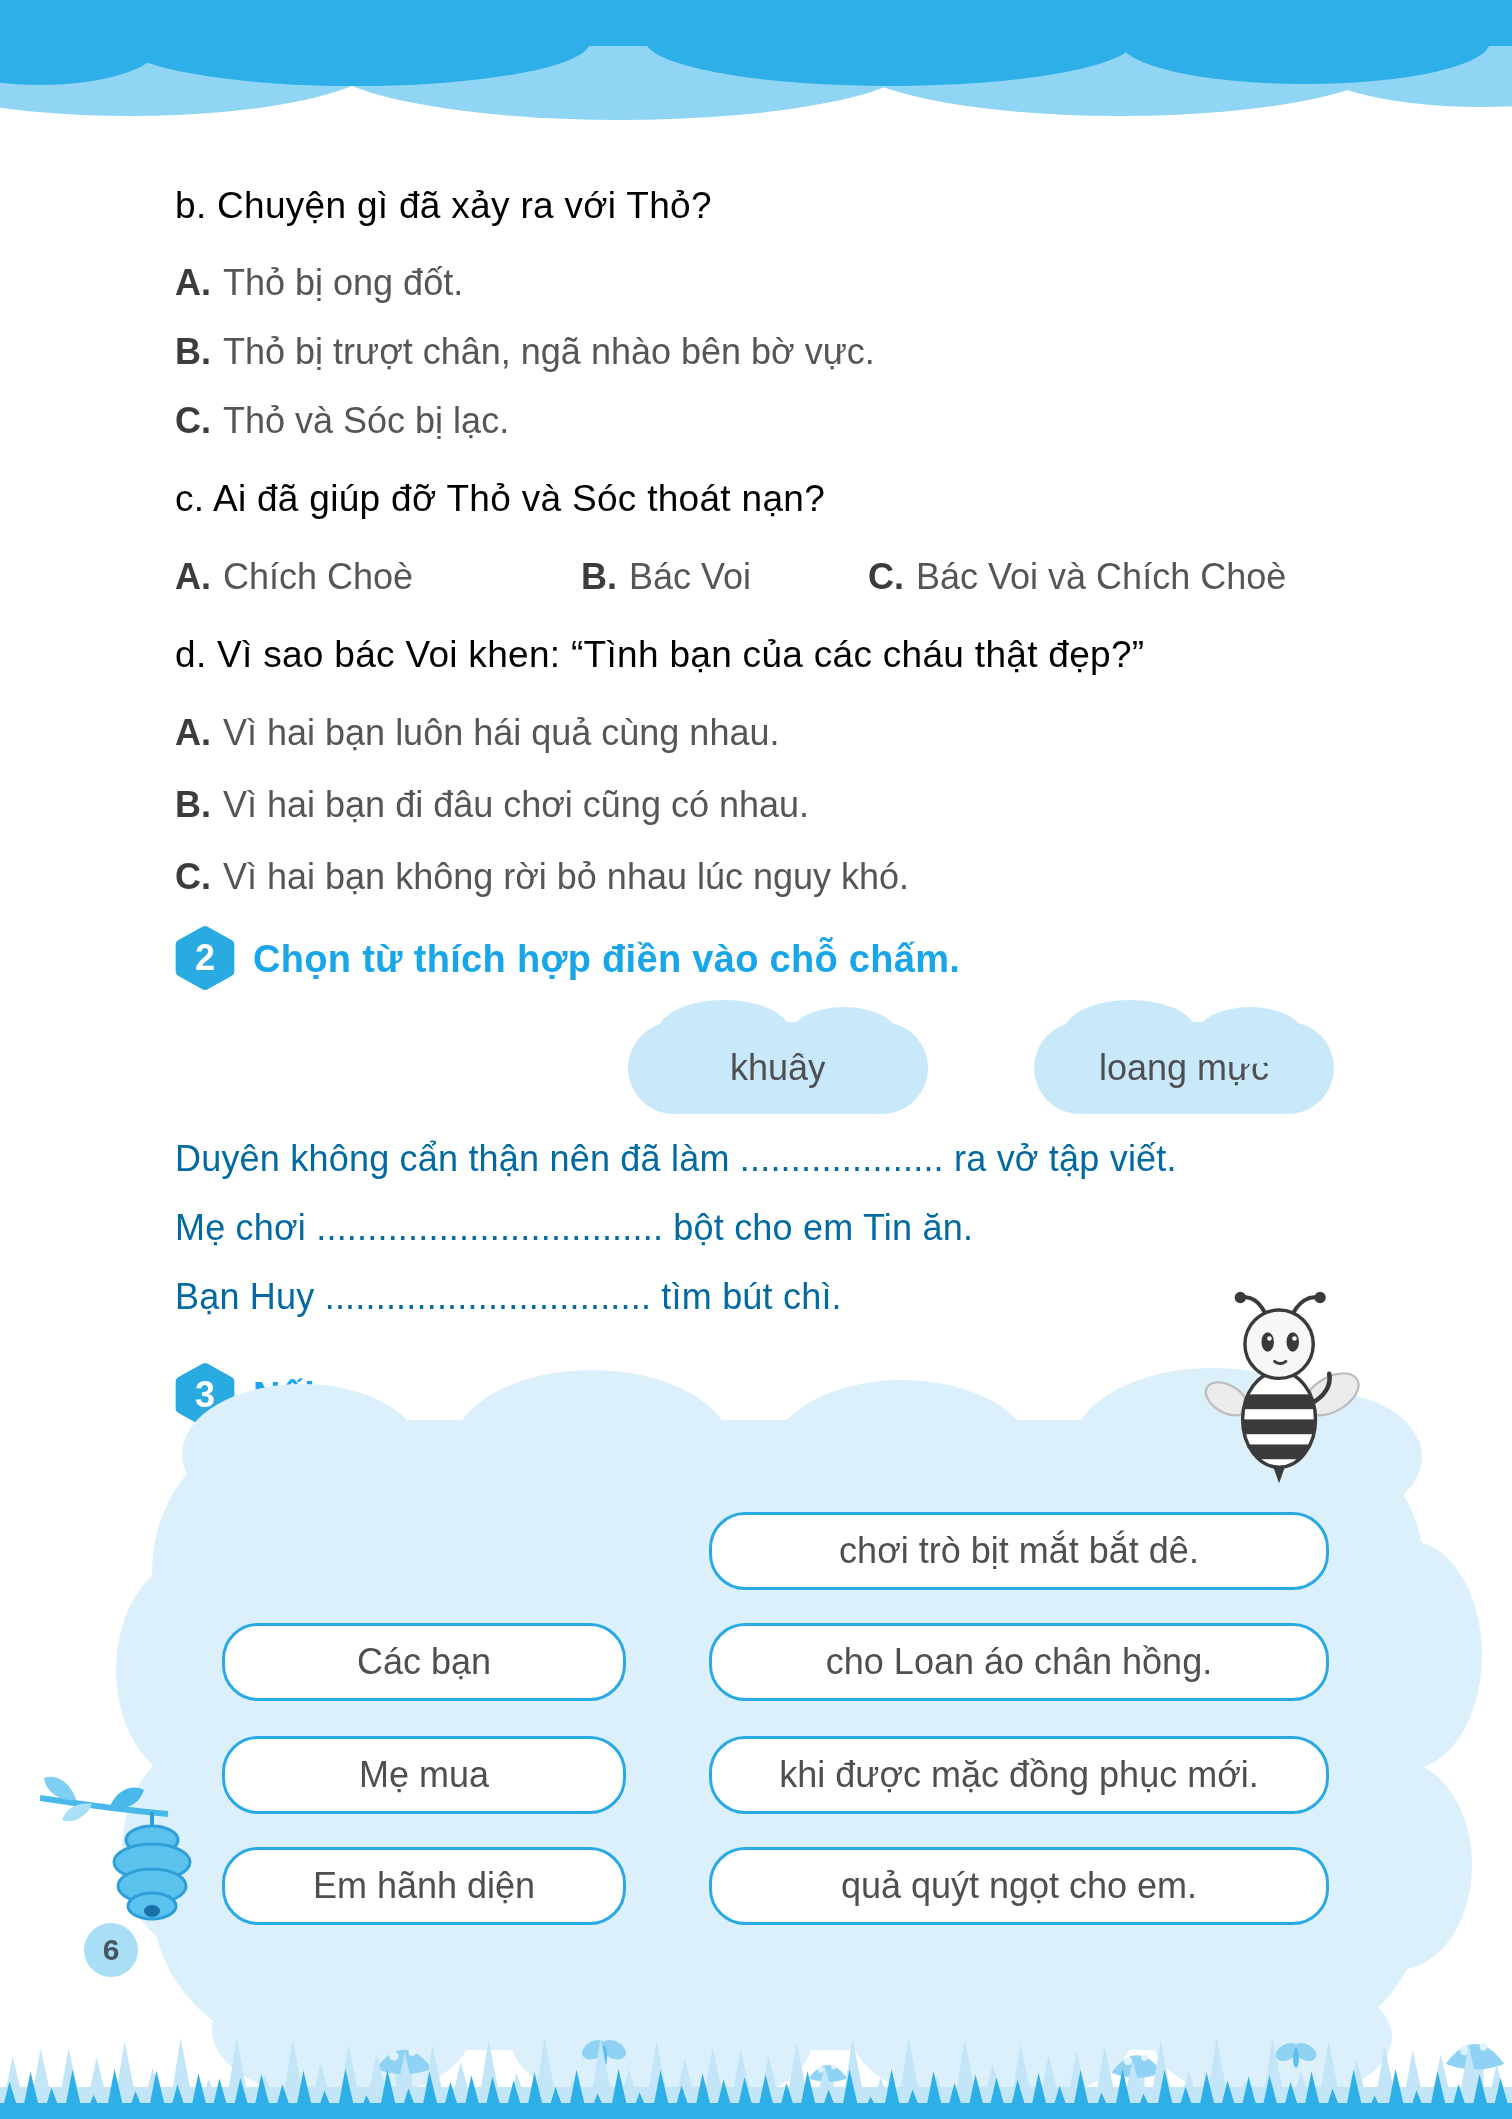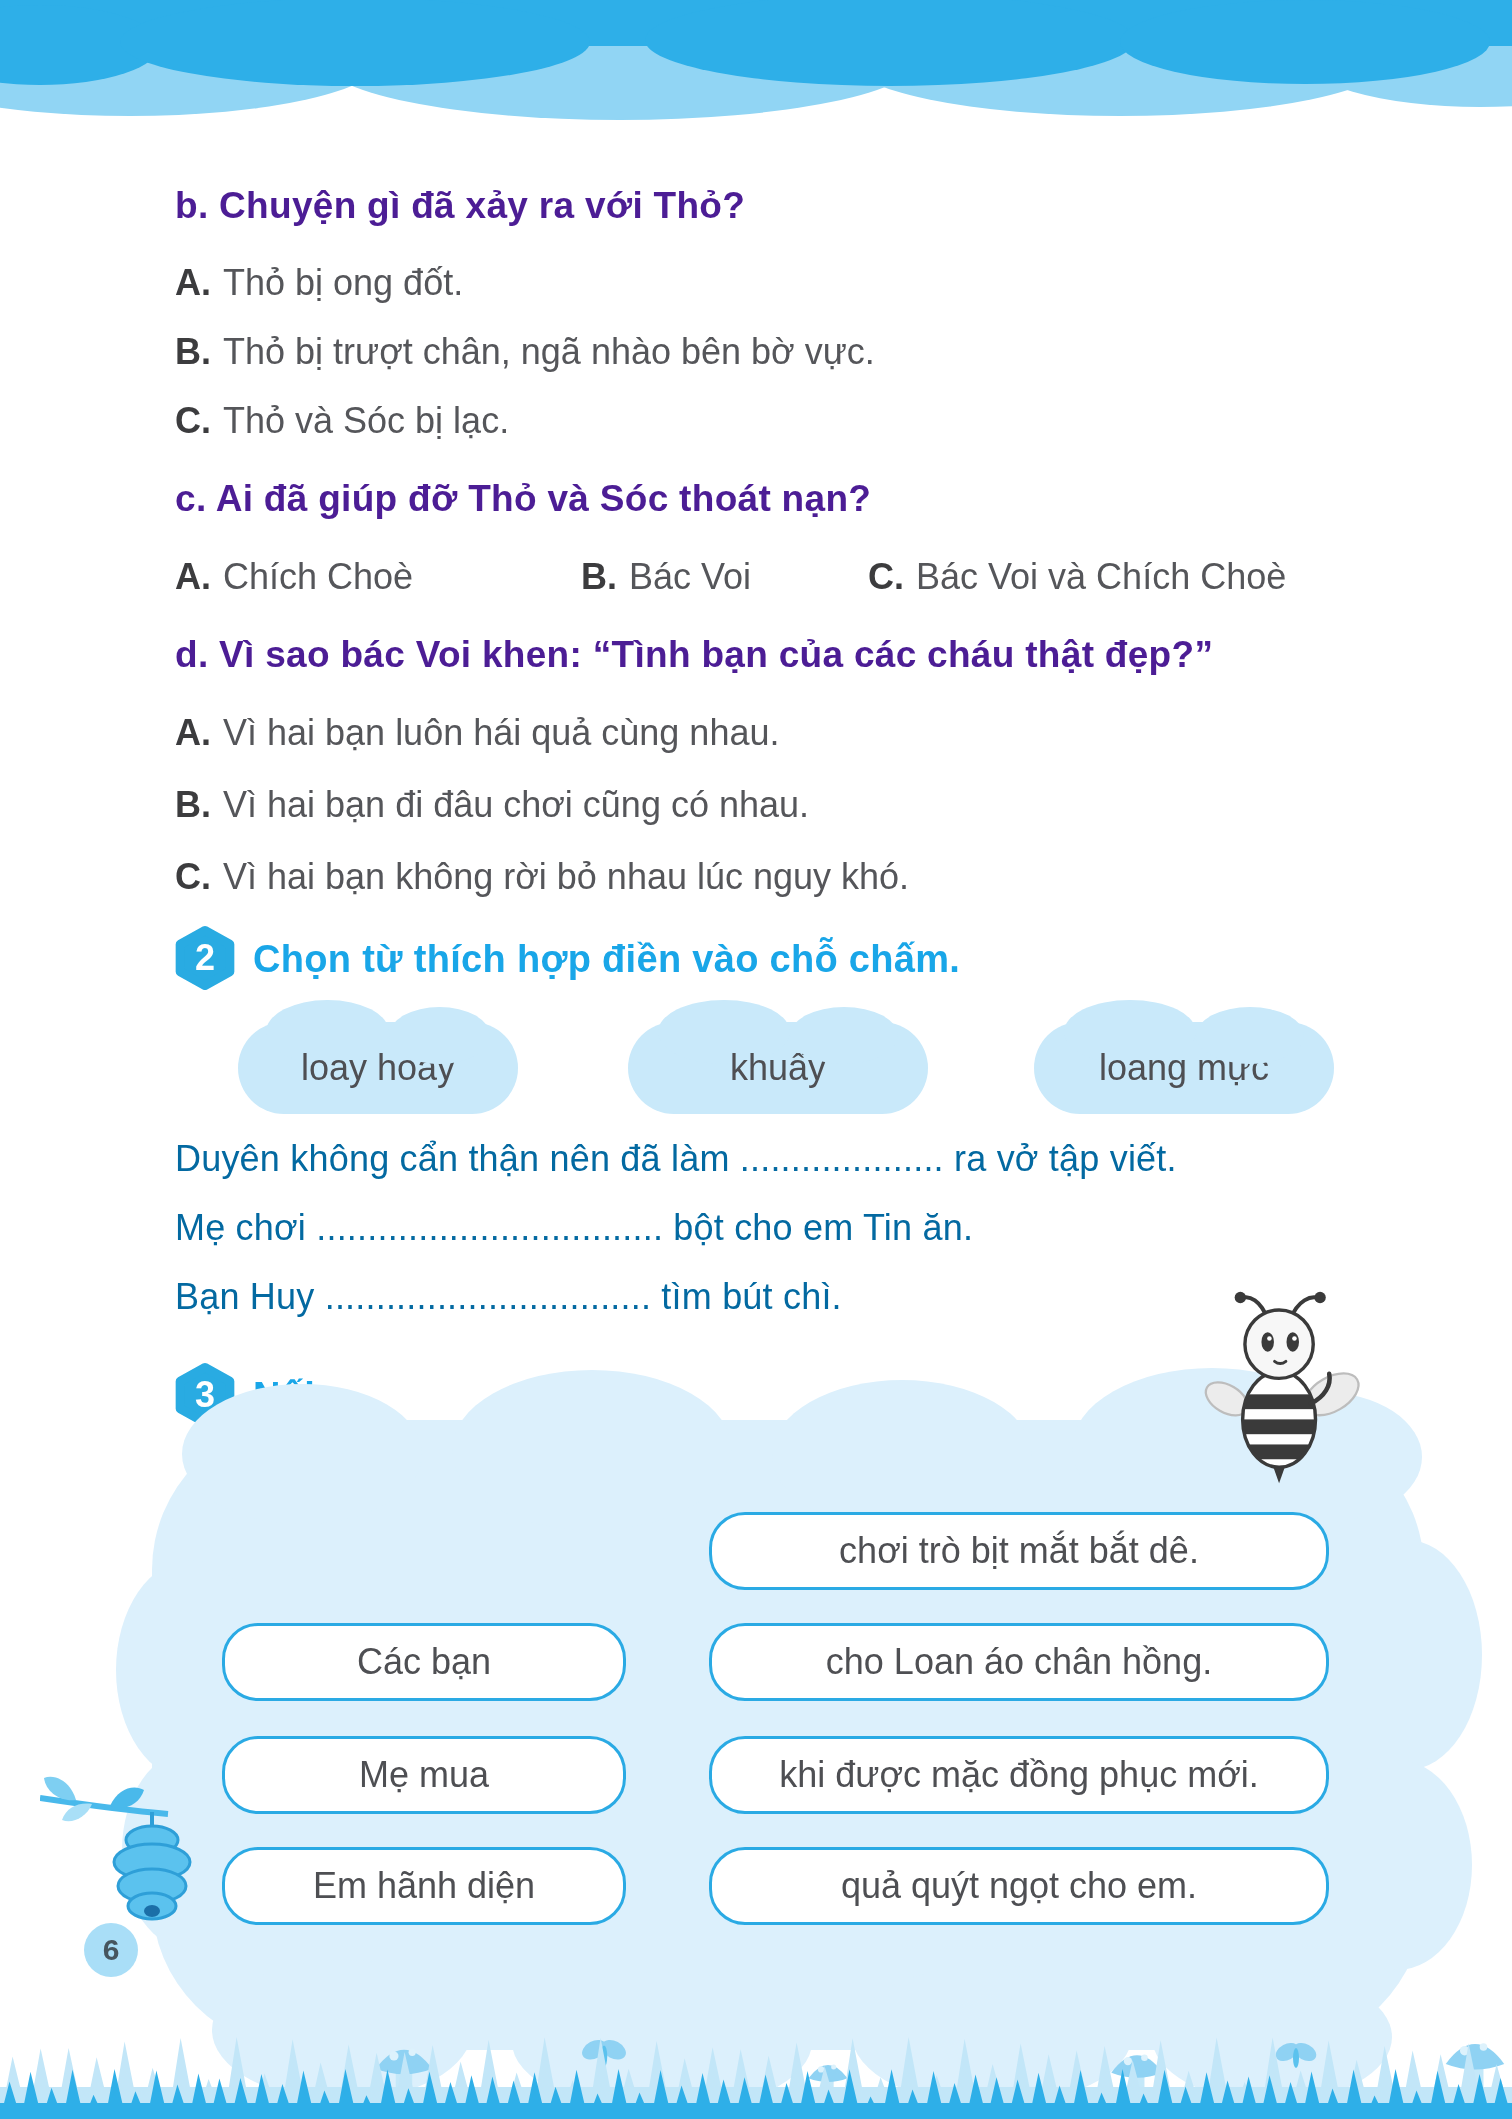--- a/index.html
+++ b/index.html
@@ -1,20 +1,20 @@
 <!DOCTYPE html>
 <html><head>
 <meta charset="utf-8">
 <title>Workbook page</title>
 <style>
   *{margin:0;padding:0;box-sizing:border-box}
   body{background:#ffffff;font-family:"Liberation Sans",sans-serif}
   .page{position:relative;width:1512px;height:2119px;margin:0 auto;background:#fff;overflow:hidden}
   .abs{position:absolute}
-  .q-title{font-size:37px;font-weight:bold;color:#4c1d95;letter-spacing:.3px;white-space:nowrap}
+  .q-title{font-size:37px;font-weight:normal;color:#000000;letter-spacing:.3px;white-space:nowrap}
   .opt{font-size:36px;color:#55565a;white-space:nowrap}
   .opt .lbl{font-weight:bold;color:#3c3c3e;margin-right:12px}
   .ex-title{font-size:38px;font-weight:bold;color:#19a6e8;white-space:nowrap;letter-spacing:.3px}
   .badge{width:66px;height:66px}
   .badge svg{position:absolute;inset:0}
   .badge .num{position:absolute;inset:0;display:flex;align-items:center;justify-content:center;font-size:36px;font-weight:bold;color:#fff}
   .cloud-bubble{background:#c9e9fa;border-radius:48px;display:flex;align-items:center;justify-content:center;font-size:36px;color:#4e4f53;height:92px}
   .cloud-bubble::before{content:"";position:absolute;width:44%;height:70%;background:#c9e9fa;border-radius:50%;top:-24%;left:10%}
   .cloud-bubble::after{content:"";position:absolute;width:36%;height:62%;background:#c9e9fa;border-radius:50%;top:-16%;right:10%}
   .cloud-bubble span{position:relative}
@@ -75,23 +75,20 @@
   </div>
 
   <div class="abs badge" style="left:172px;top:925px">
     <svg viewBox="0 0 72 72" width="66" height="66">
       <polygon points="36,6 63,21 63,51 36,66 9,51 9,21" fill="#29abe2" stroke="#29abe2" stroke-width="10" stroke-linejoin="round"></polygon>
     </svg>
     <span class="num">2</span>
   </div>
   <div class="abs ex-title" style="left:253px;top:938px">Chọn từ thích hợp điền vào chỗ chấm.</div>
 
-  <div class="abs cloud-bubble" style="left:238px;top:1022px;width:280px">
-    <span>loay hoay</span>
-  </div>
   <div class="abs cloud-bubble" style="left:628px;top:1022px;width:300px">
     <span>khuấy</span>
   </div>
   <div class="abs cloud-bubble" style="left:1034px;top:1022px;width:300px">
     <span>loang mực</span>
   </div>
 
   <div class="abs sentence" style="left:175px;top:1138px">Duyên không cẩn thận nên đã làm .................... ra vở tập viết.</div>
   <div class="abs sentence" style="left:175px;top:1207px">Mẹ chơi .................................. bột cho em Tin ăn.</div>
   <div class="abs sentence" style="left:175px;top:1276px">Bạn Huy ................................ tìm bút chì.</div>

